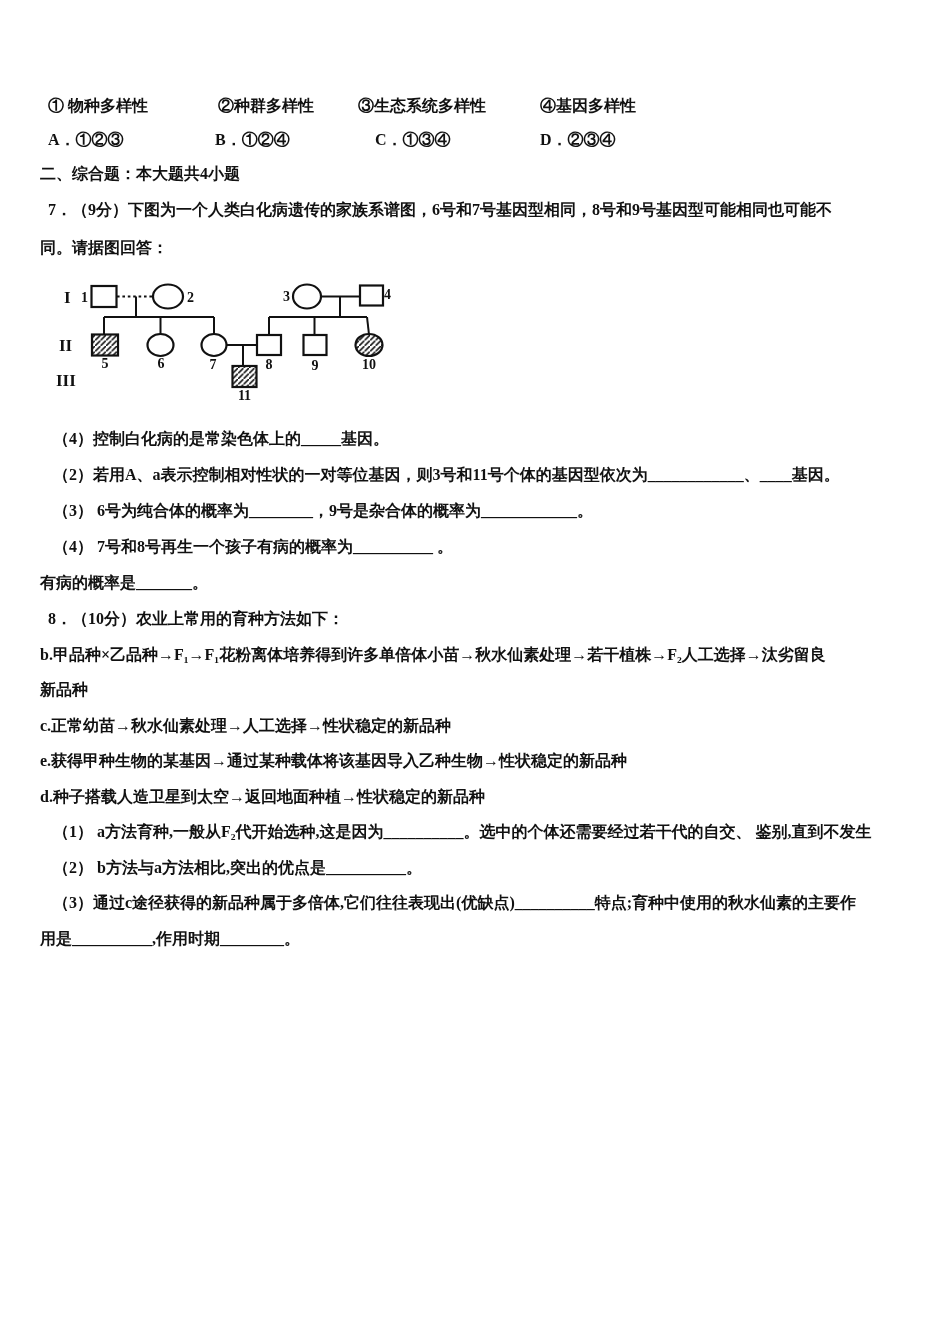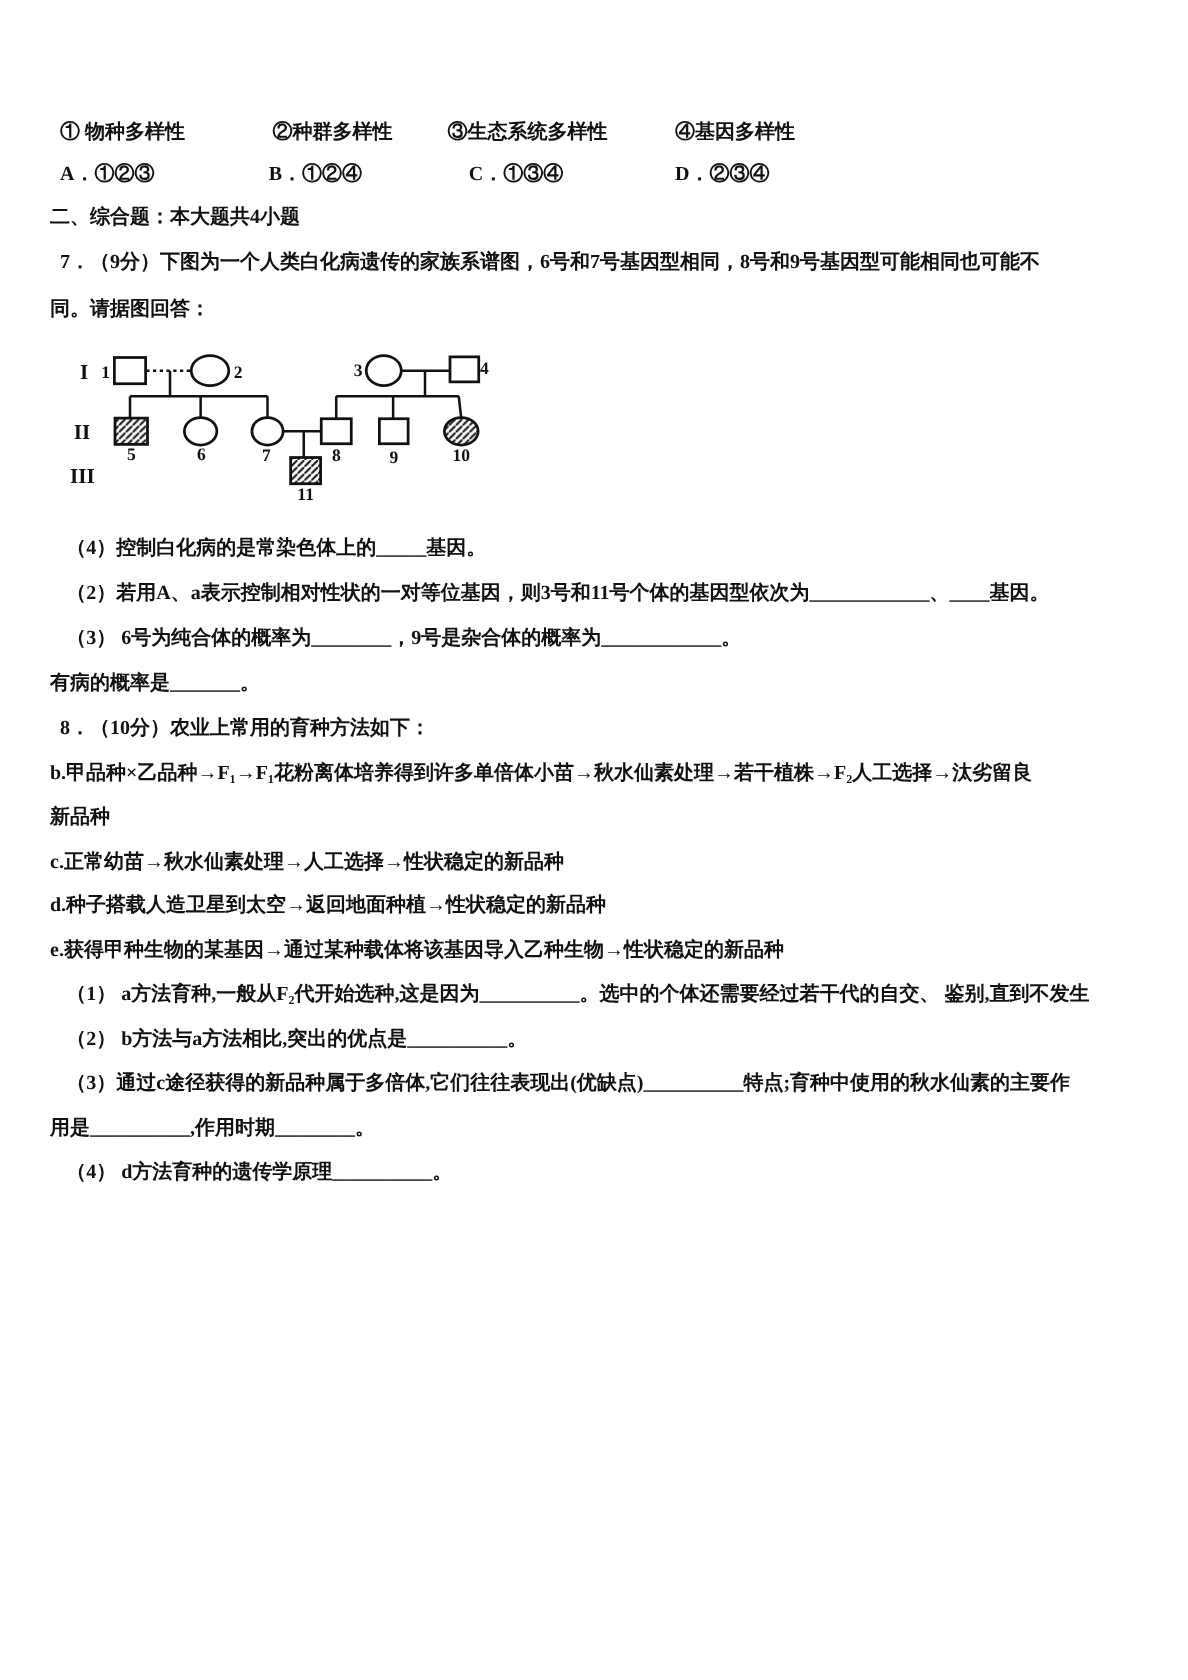--- a/index.html
+++ b/index.html
@@ -119,31 +119,31 @@
       <text class="plabel" x="275" y="101" text-anchor="middle">9</text>
       <text class="plabel" x="329" y="100" text-anchor="middle">10</text>
       <text class="plabel" x="204.5" y="131" text-anchor="middle">11</text>
     </g>
   </svg>
 
   <div class="q7-subs">
     <p class="ind13">（4）控制白化病的是常染色体上的_____基因。</p>
     <p class="ind13">（2）若用A、a表示控制相对性状的一对等位基因，则3号和11号个体的基因型依次为____________、____基因。</p>
     <p class="ind13">（3） 6号为纯合体的概率为________，9号是杂合体的概率为____________。</p>
+    <p class="ind13">（4） 7号和8号再生一个孩子有病的概率为__________ 。</p>
     <p>有病的概率是_______。</p>
   </div>
 
   <div class="q8-block">
     <p class="ind8">8．（10分）农业上常用的育种方法如下：</p>
     <p>b.甲品种×乙品种→F₁→F₁花粉离体培养得到许多单倍体小苗→秋水仙素处理→若干植株→F₂人工选择→汰劣留良</p>
     <p>新品种</p>
     <p>c.正常幼苗→秋水仙素处理→人工选择→性状稳定的新品种</p>
+    <p>e.获得甲种生物的某基因→通过某种载体将该基因导入乙种生物→性状稳定的新品种</p>
     <p>d.种子搭载人造卫星到太空→返回地面种植→性状稳定的新品种</p>
-    <p>e.获得甲种生物的某基因→通过某种载体将该基因导入乙种生物→性状稳定的新品种</p>
     <p class="ind13">（1） a方法育种,一般从F₂代开始选种,这是因为__________。选中的个体还需要经过若干代的自交、 鉴别,直到不发生</p>
     <p class="ind13">（2） b方法与a方法相比,突出的优点是__________。</p>
     <p class="ind13">（3）通过c途径获得的新品种属于多倍体,它们往往表现出(优缺点)__________特点;育种中使用的秋水仙素的主要作</p>
     <p>用是__________,作用时期________。</p>
-    <p class="ind13">（4） d方法育种的遗传学原理__________。</p>
   </div>
 
 
 </div>
 
 </body></html>

